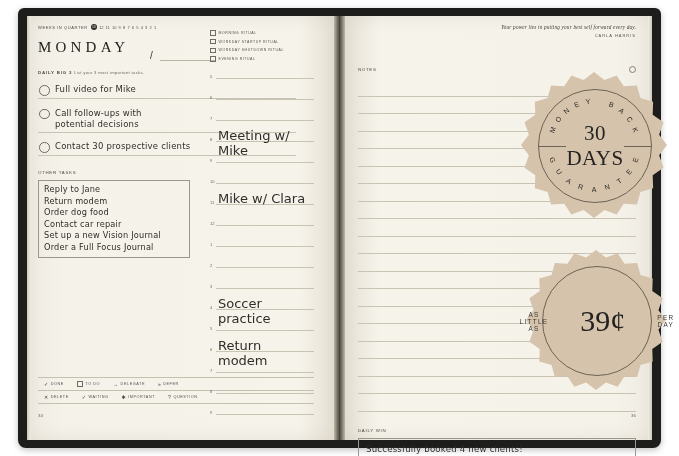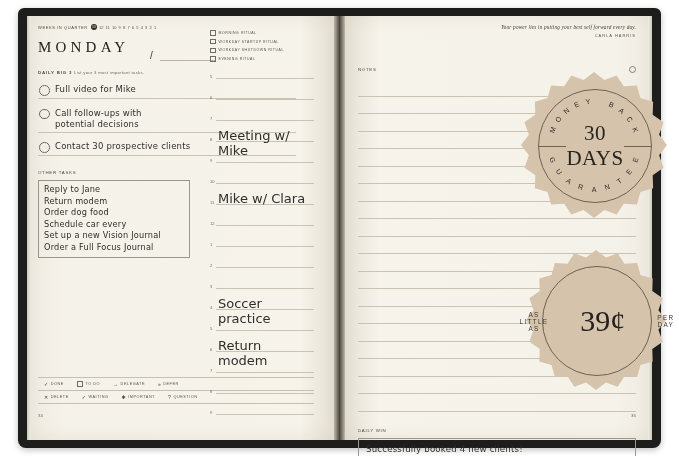--- a/index.html
+++ b/index.html
@@ -382,21 +382,21 @@
             <span class="hand">Contact 30 prospective clients</span>
           </div>
           <div class="rule"></div>
         </div>
 
       <div class="other-label tiny">OTHER TASKS</div>
       <div class="other-box" id="other-box">
           <span class="hand">Reply to Jane</span>
           <span class="hand">Return modem</span>
           <span class="hand">Order dog food</span>
-          <span class="hand">Schedule car every</span>
+          <span class="hand">Contact car repair</span>
           <span class="hand">Set up a new Vision Journal</span>
           <span class="hand">Order a Full Focus Journal</span>
         </div>
 
       <div class="legend">
         <div class="legend-row top" id="legend-1">
             <div class="legend-item">
               <span class="sym">✓</span>
               <span class="micro">DONE</span>
             </div>

